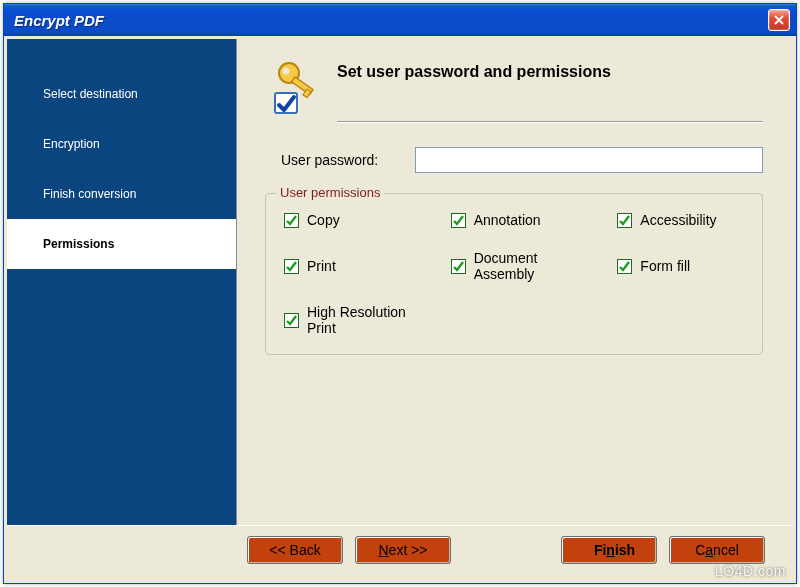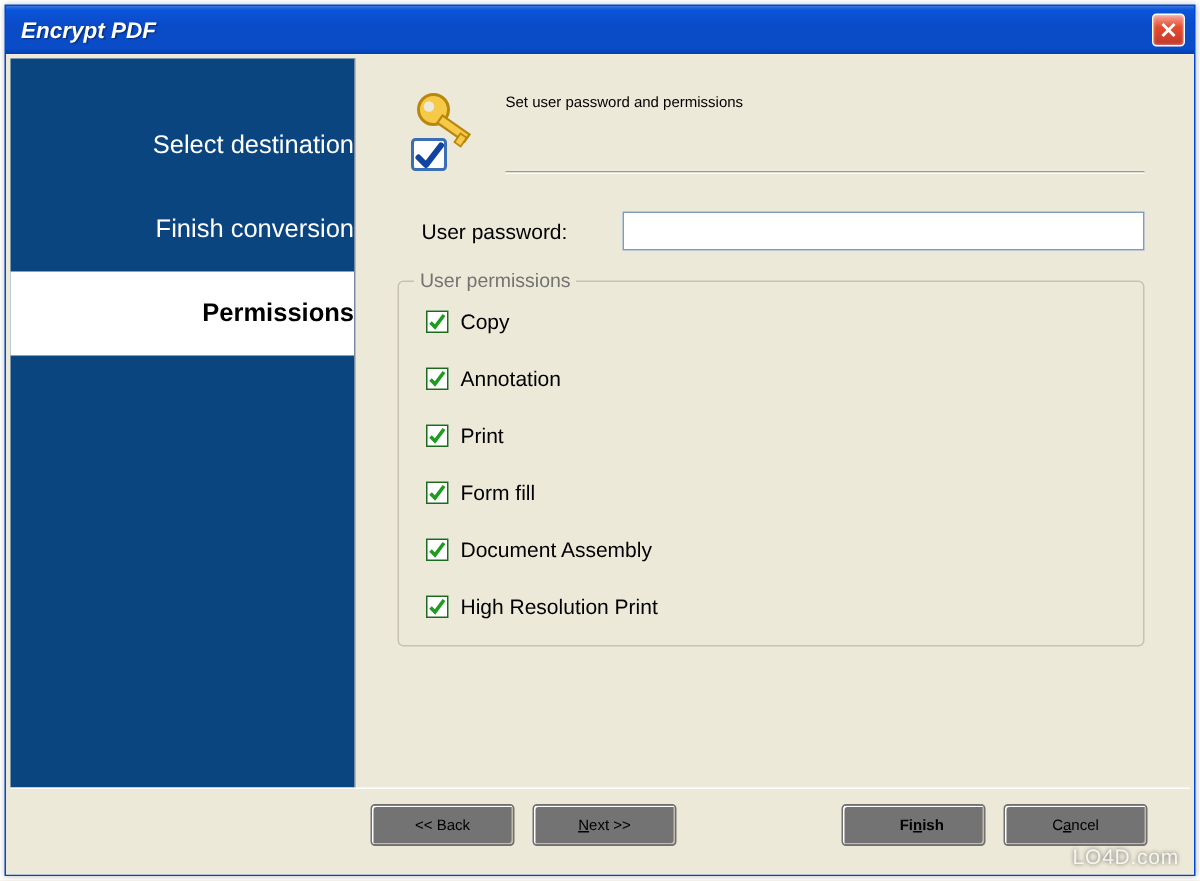--- a/index.html
+++ b/index.html
@@ -62,23 +62,22 @@
   }
   .sidebar {
     width: 230px;
     background: #0a4580;
     color: #fff;
     padding-top: 30px;
     border-right: 1px solid #7a8aa0;
   }
   .sidebar-item {
     padding: 18px 0 18px 36px;
-    font-size: 17px;
+    font-size: 12px;
     cursor: pointer;
-    text-align: right;
   }
   .sidebar-item.active {
     background: #fff;
     color: #000;
     font-weight: bold;
   }
   .content {
     flex: 1;
     padding: 20px 30px 10px 28px;
     background: #ece9d8;
@@ -91,22 +90,23 @@
   }
   .header-icon {
     width: 58px; height: 58px;
     flex-shrink: 0;
   }
   .header-text-col {
     flex: 1;
     padding-top: 4px;
   }
   .header-text {
-    font-size: 10px;
+    font-size: 16px;
     color: #000;
+    font-weight: bold;
   }
   .header-rule {
     border: none;
     border-top: 1px solid #9a9a9a;
     border-bottom: 1px solid #fff;
     margin-top: 40px;
   }
   .pw-row {
     display: flex;
     align-items: center;
@@ -127,26 +127,26 @@
     border: 1px solid #c8c3b0;
     border-radius: 4px;
     padding: 14px 18px 18px 18px;
     position: relative;
   }
   .fieldset-legend {
     position: absolute;
     top: -9px; left: 10px;
     background: #ece9d8;
     padding: 0 4px;
-    color: #737373;
+    color: #7f1d1d;
     font-size: 13px;
   }
   .perm-grid {
     display: grid;
-    grid-template-columns: 1fr;
+    grid-template-columns: 1fr 1fr 1fr;
     column-gap: 40px;
     row-gap: 22px;
     margin-top: 4px;
   }
   .perm {
     display: flex;
     align-items: center;
     gap: 8px;
     font-size: 14px;
   }
@@ -162,25 +162,25 @@
     display: flex;
     gap: 12px;
     padding: 10px 28px 16px 240px;
     align-items: center;
     border-top: 1px solid #fff;
   }
   .button-row .spacer { flex: 1; }
   .btn {
     min-width: 96px;
     height: 28px;
-    background: #737373;
+    background: #c2410c;
     border: 1px solid #707070;
     border-radius: 3px;
     font-family: inherit;
-    font-size: 10px;
+    font-size: 14px;
     padding: 0 14px;
     cursor: pointer;
     box-shadow: inset 1px 1px 0 #fff, inset -1px -1px 0 #c0bba8;
   }
   .btn.primary { font-weight: bold; padding-left: 25px; }
   .btn u { text-decoration: underline; }
   .watermark {
     position: absolute;
     bottom: 8px; right: 14px;
     font-size: 14px;
@@ -204,20 +204,23 @@
       </svg>
     </div>
   </div>
 
   <div class="client">
     <div class="body-area">
 
       <div class="sidebar">
         <div class="sidebar-item">
           <span>Select destination</span>
+        </div>
+        <div class="sidebar-item">
+          <span>Encryption</span>
         </div>
         <div class="sidebar-item">
           <span>Finish conversion</span>
         </div>
         <div class="sidebar-item active">
           <span>Permissions</span>
         </div>
       </div>
 
       <div class="content">
@@ -262,37 +265,45 @@
                   </svg>
                 </span>
               <span>Annotation</span>
             </div>
             <div class="perm">
               <span class="chk">
                   <svg viewBox="0 0 13 13">
                     <path d="M2 7 L5 10 L11 2" stroke="#1f9b1f" stroke-width="2.4" fill="none"></path>
                   </svg>
                 </span>
+              <span>Accessibility</span>
+            </div>
+            <div class="perm">
+              <span class="chk">
+                  <svg viewBox="0 0 13 13">
+                    <path d="M2 7 L5 10 L11 2" stroke="#1f9b1f" stroke-width="2.4" fill="none"></path>
+                  </svg>
+                </span>
               <span>Print</span>
             </div>
             <div class="perm">
               <span class="chk">
                   <svg viewBox="0 0 13 13">
                     <path d="M2 7 L5 10 L11 2" stroke="#1f9b1f" stroke-width="2.4" fill="none"></path>
                   </svg>
                 </span>
+              <span>Document Assembly</span>
+            </div>
+            <div class="perm">
+              <span class="chk">
+                  <svg viewBox="0 0 13 13">
+                    <path d="M2 7 L5 10 L11 2" stroke="#1f9b1f" stroke-width="2.4" fill="none"></path>
+                  </svg>
+                </span>
               <span>Form fill</span>
-            </div>
-            <div class="perm">
-              <span class="chk">
-                  <svg viewBox="0 0 13 13">
-                    <path d="M2 7 L5 10 L11 2" stroke="#1f9b1f" stroke-width="2.4" fill="none"></path>
-                  </svg>
-                </span>
-              <span>Document Assembly</span>
             </div>
             <div class="perm">
               <span class="chk">
                   <svg viewBox="0 0 13 13">
                     <path d="M2 7 L5 10 L11 2" stroke="#1f9b1f" stroke-width="2.4" fill="none"></path>
                   </svg>
                 </span>
               <span>High Resolution Print</span>
             </div>
           </div>

